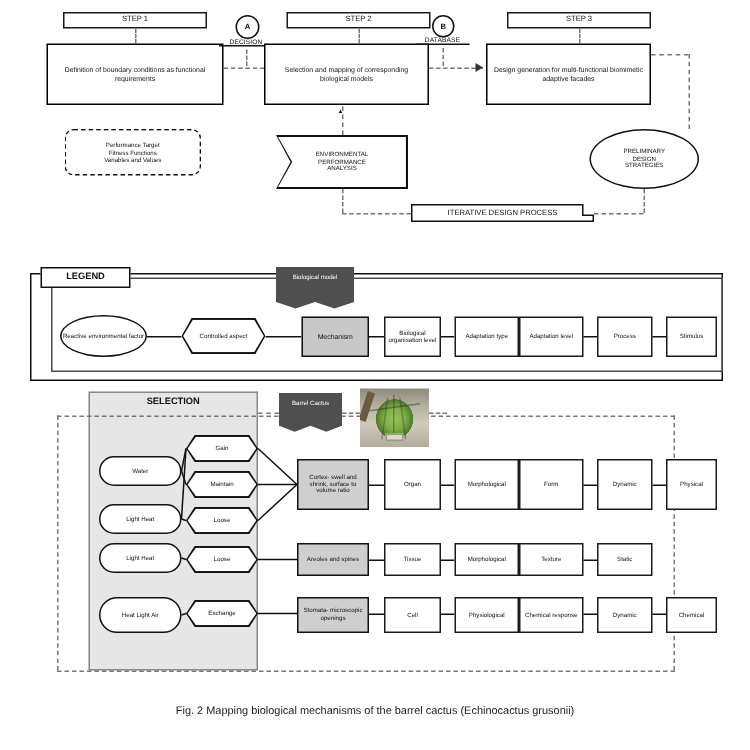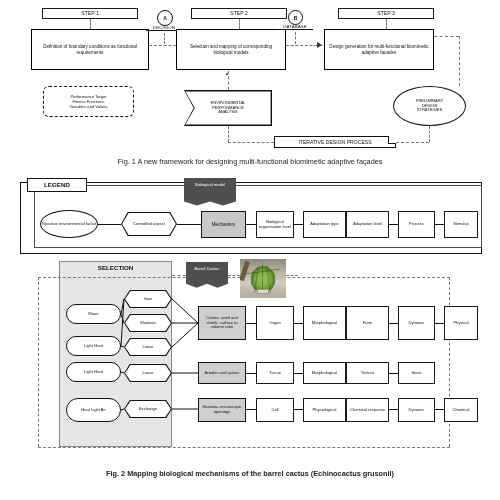--- a/index.html
+++ b/index.html
@@ -160,21 +160,20 @@
     <div class="dash-v" style="left:459px;top:36px;height:50px;"></div>
     <div class="dash-v" style="left:429px;top:126px;height:16px;"></div>
 
     <div class="doc t6" style="left:274px;top:136px;width:122px;height:12px;">
       <span>ITERATIVE DESIGN PROCESS</span>
       <i class="fold"></i>
     </div>
     <div class="dash-h" style="left:228px;top:142px;width:46px;"></div>
     <div class="dash-h" style="left:396px;top:142px;width:33px;"></div>
 
-    <div class="caption" style="left:0;top:157px;">Fig. 1 A new framework for designing multi-functional biomimetic adaptive façades</div>
   </div>
 
   <div class="abs" style="left:0;top:176px;width:500px;height:300px;">
 
     <div class="outline" style="left:20px;top:6px;width:462px;height:72px;"></div>
 
     <div class="box t7 bold" style="left:27px;top:2px;width:60px;height:14px;background:#fff;border:1.3px solid #111;">LEGEND</div>
 
     <div class="wavydoc t5" style="left:184px;top:2px;width:52px;height:30px;">
       <span>Biological model</span>
@@ -306,16 +305,16 @@
     <div class="ln h blk" style="left:246px;top:233px;width:10px;"></div>
     <div class="box t5" style="left:256px;top:222px;width:38px;height:24px;">Cell</div>
     <div class="ln h blk" style="left:294px;top:233px;width:9px;"></div>
     <div class="box t5" style="left:303px;top:222px;width:43px;height:24px;">Physiological</div>
     <div class="box t5" style="left:346px;top:222px;width:43px;height:24px;padding:1px;">Chemical response</div>
     <div class="ln h blk" style="left:389px;top:233px;width:9px;"></div>
     <div class="box t5" style="left:398px;top:222px;width:37px;height:24px;">Dynamic</div>
     <div class="ln h blk" style="left:435px;top:233px;width:9px;"></div>
     <div class="box t5" style="left:444px;top:222px;width:34px;height:24px;">Chemical</div>
 
-    <div class="caption" style="left:0;top:293px;font-weight:bold;">Fig. 2 Mapping biological mechanisms of the barrel cactus (Echinocactus grusonii)</div>
+    <div class="caption" style="left:0;top:293px;">Fig. 2 Mapping biological mechanisms of the barrel cactus (Echinocactus grusonii)</div>
   </div>
 
 </div>
 
 </body></html>

